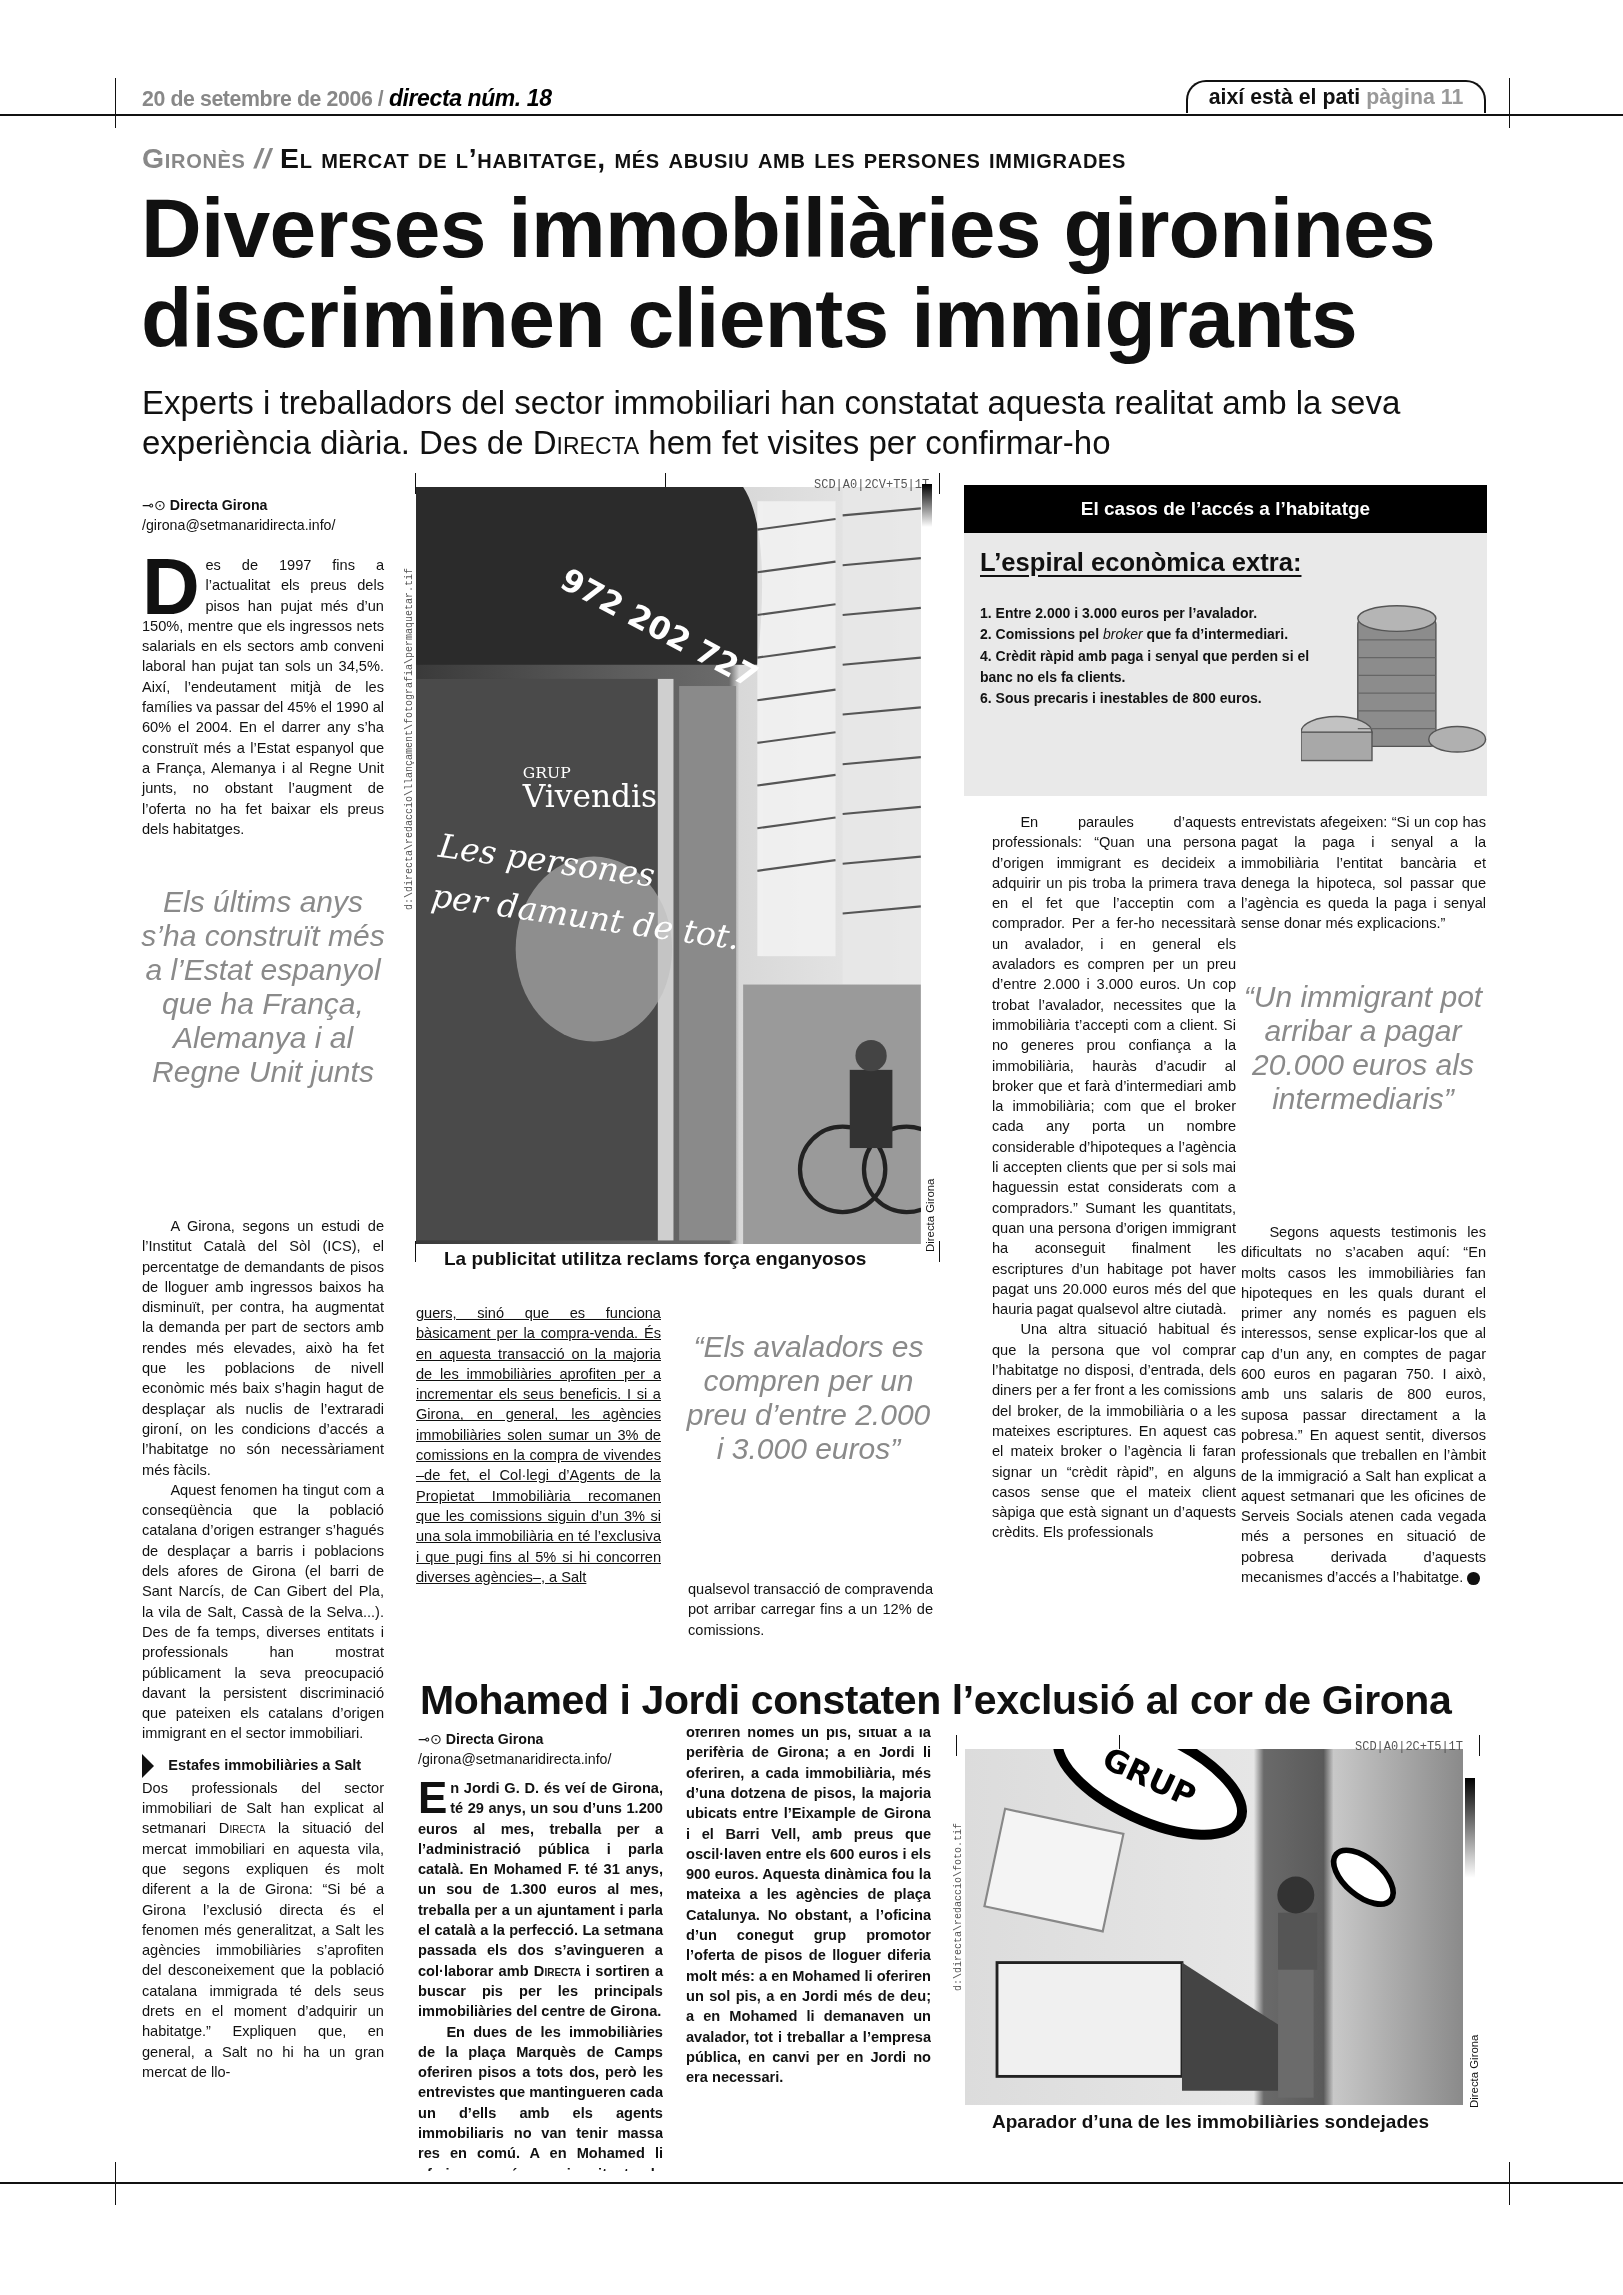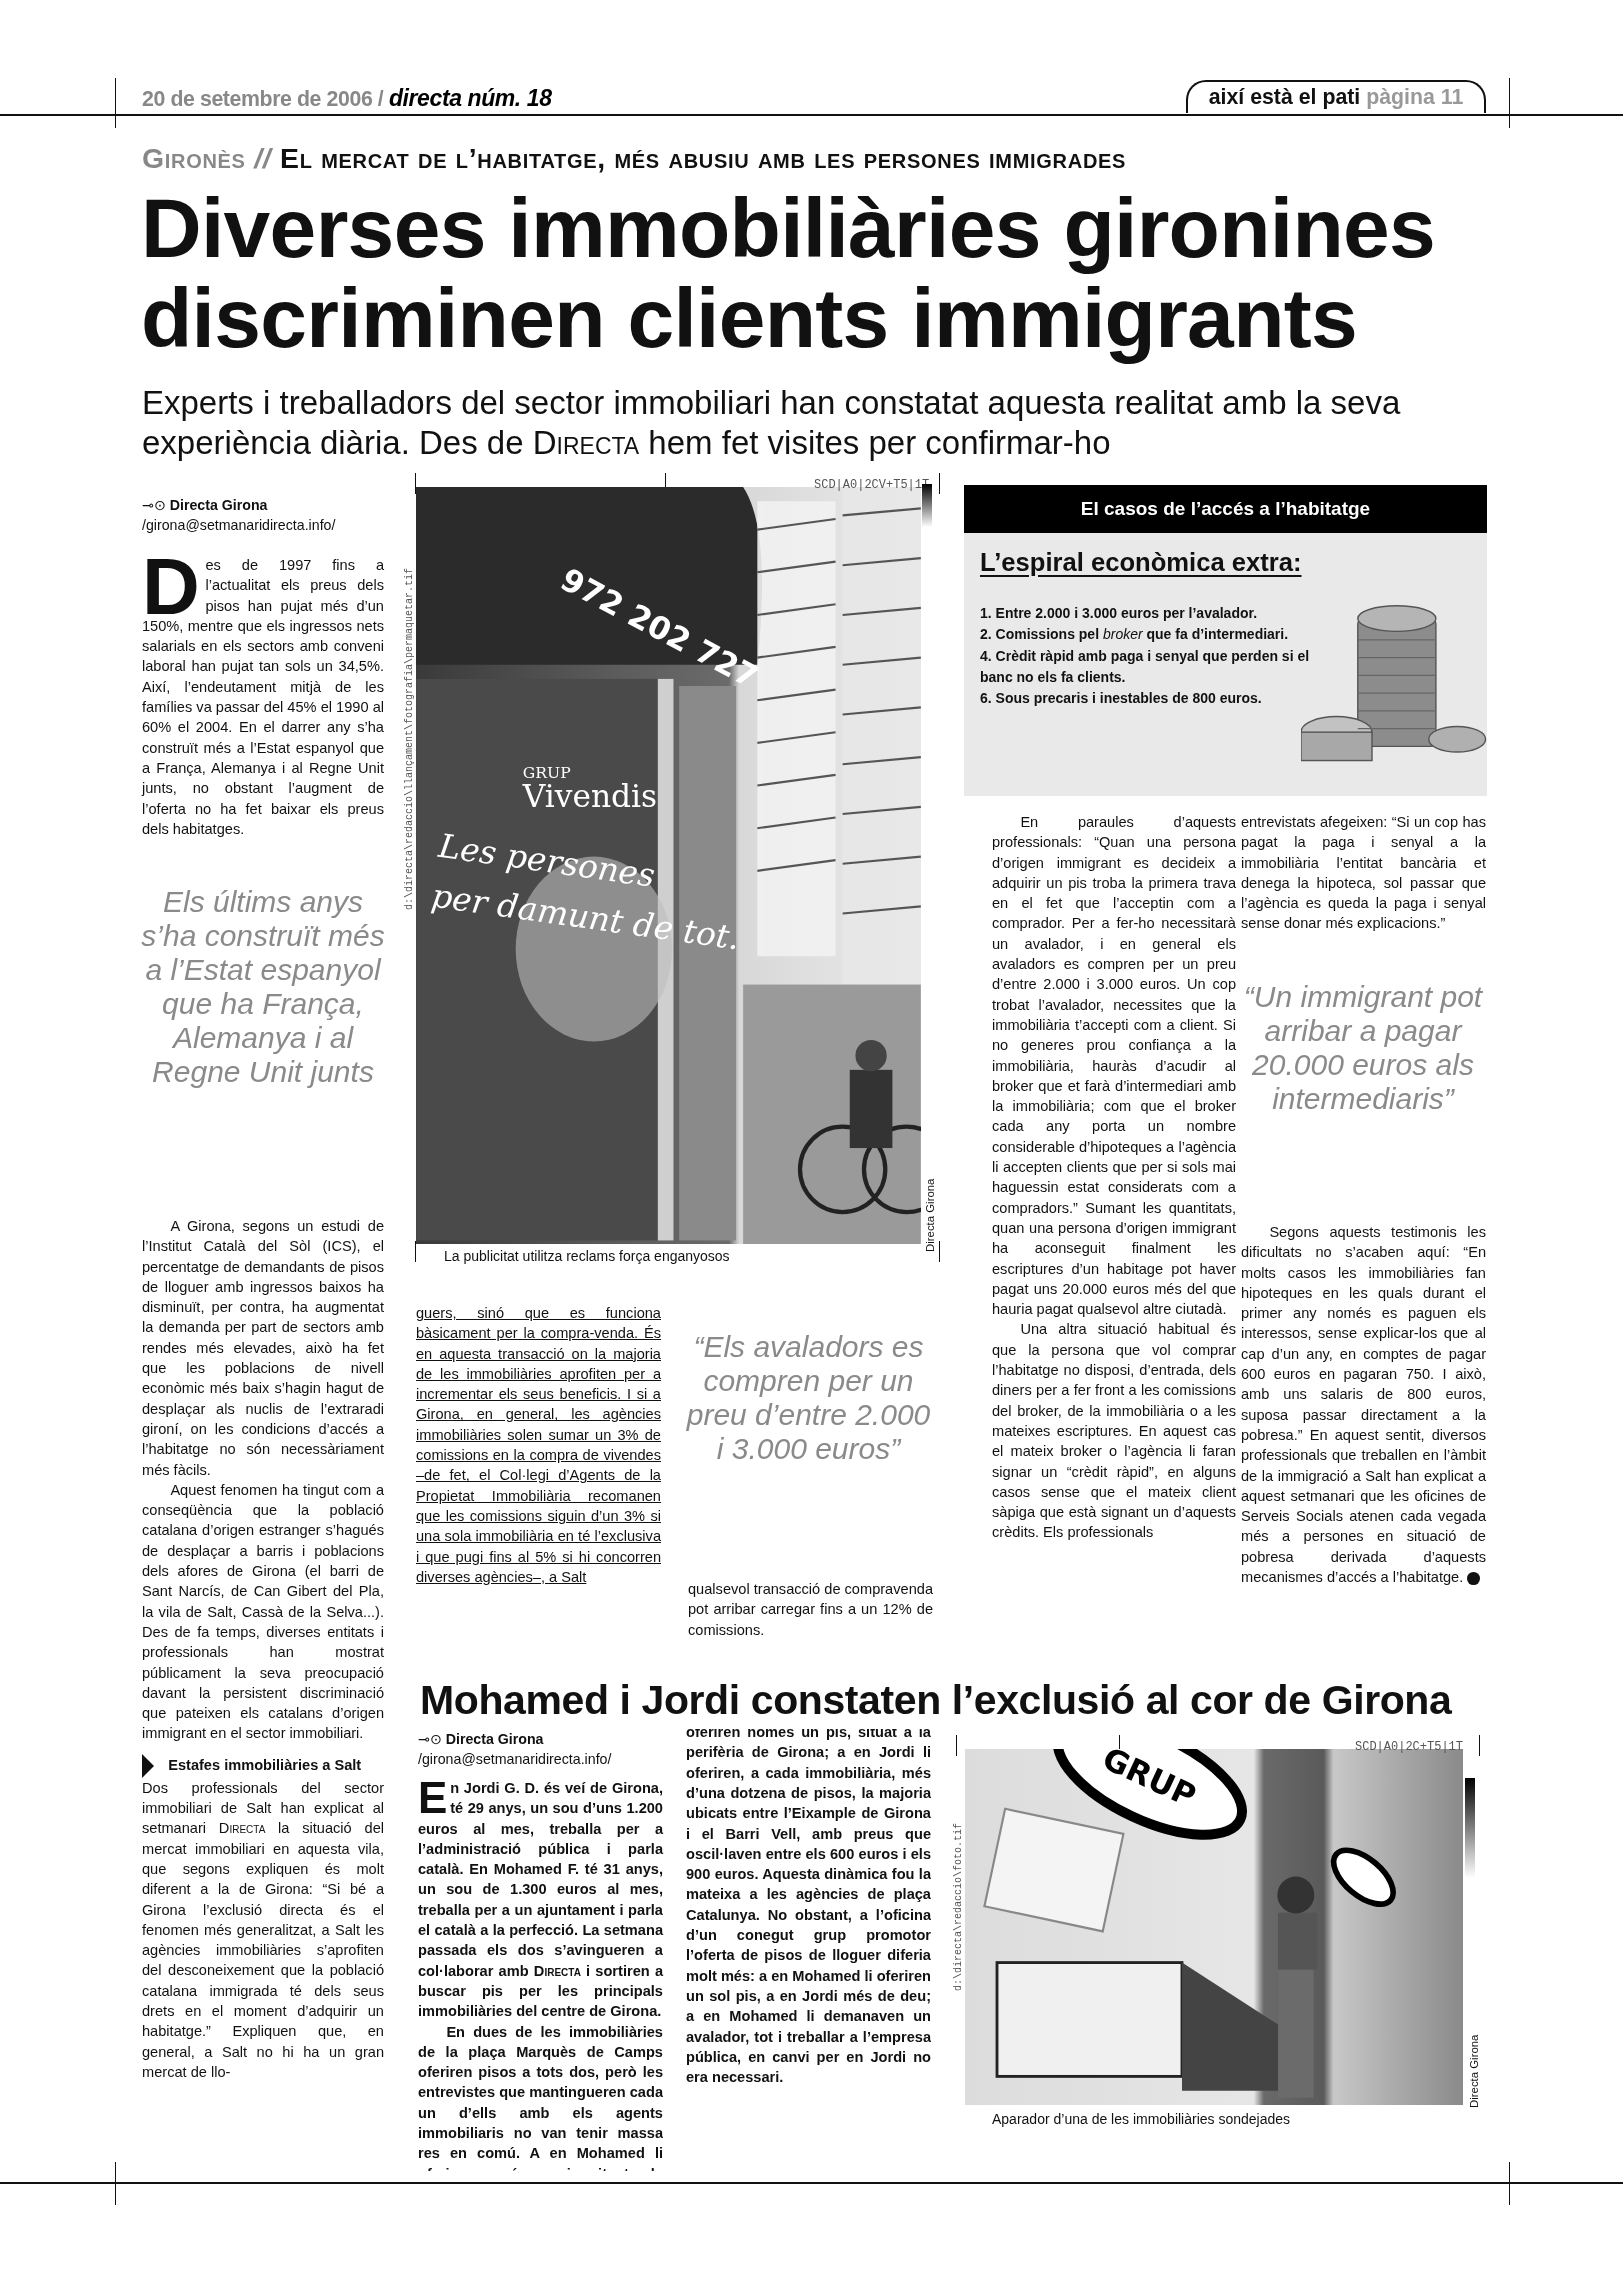--- a/index.html
+++ b/index.html
@@ -29,21 +29,21 @@
 
   .byline { font-family: "Liberation Sans", sans-serif; font-size: 14.2px; line-height: 20px; }
   .byline b { font-weight: bold; }
 
   .dropcap { float: left; font-family: "Liberation Sans", sans-serif; font-weight: 900; font-size: 80px; line-height: 58px; margin: 2.8px 5.7px 0 0; }
   .dropcap-sm { float: left; font-family: "Liberation Sans", sans-serif; font-weight: 900; font-size: 44px; line-height: 34px; margin: 2.8px 2.8px 0 0; }
 
   .pull { font-family: "Liberation Sans", sans-serif; font-style: italic; color: #8a8a8a; font-size: 30px; line-height: 34px; text-align: center; }
 
   .photo { position: absolute; overflow: hidden; background: #777; }
-  .caption { font-family: "Liberation Sans", sans-serif; font-weight: normal; font-size: 14px; }
+  .caption { font-family: "Liberation Sans", sans-serif; font-weight: bold; font-size: 19px; }
   .credit { position: absolute; font-family: "Liberation Sans", sans-serif; font-size: 11.4px; color: #111; transform: rotate(-90deg); transform-origin: left top; white-space: nowrap; }
   .filepath { position: absolute; font-family: "Liberation Mono", monospace; font-size: 10px; color: #555; transform: rotate(-90deg); transform-origin: left top; white-space: nowrap; }
   .reg { position: absolute; font-family: "Liberation Mono", monospace; font-size: 12px; color: #555; }
   .crop { position: absolute; background: #111; }
 
   
   .box-head { left: 964px; top: 485px; width: 523px; height: 48px; background: #000; color: #fff; text-align: center; font-family: "Liberation Sans", sans-serif; font-weight: bold; font-size: 19px; line-height: 48px; }
   .box-body { left: 964px; top: 533px; width: 523px; height: 263px; background: #e9e9e9; }
   .box-sub { left: 980px; top: 548px; font-family: "Liberation Sans", sans-serif; font-size: 25.6px; text-decoration: underline; text-underline-offset: 4.3px; font-weight: 600; }
   .box-list { left: 980px; top: 603px; width: 356px; font-family: "Liberation Sans", sans-serif; font-weight: bold; font-size: 14px; line-height: 21.3px; }

